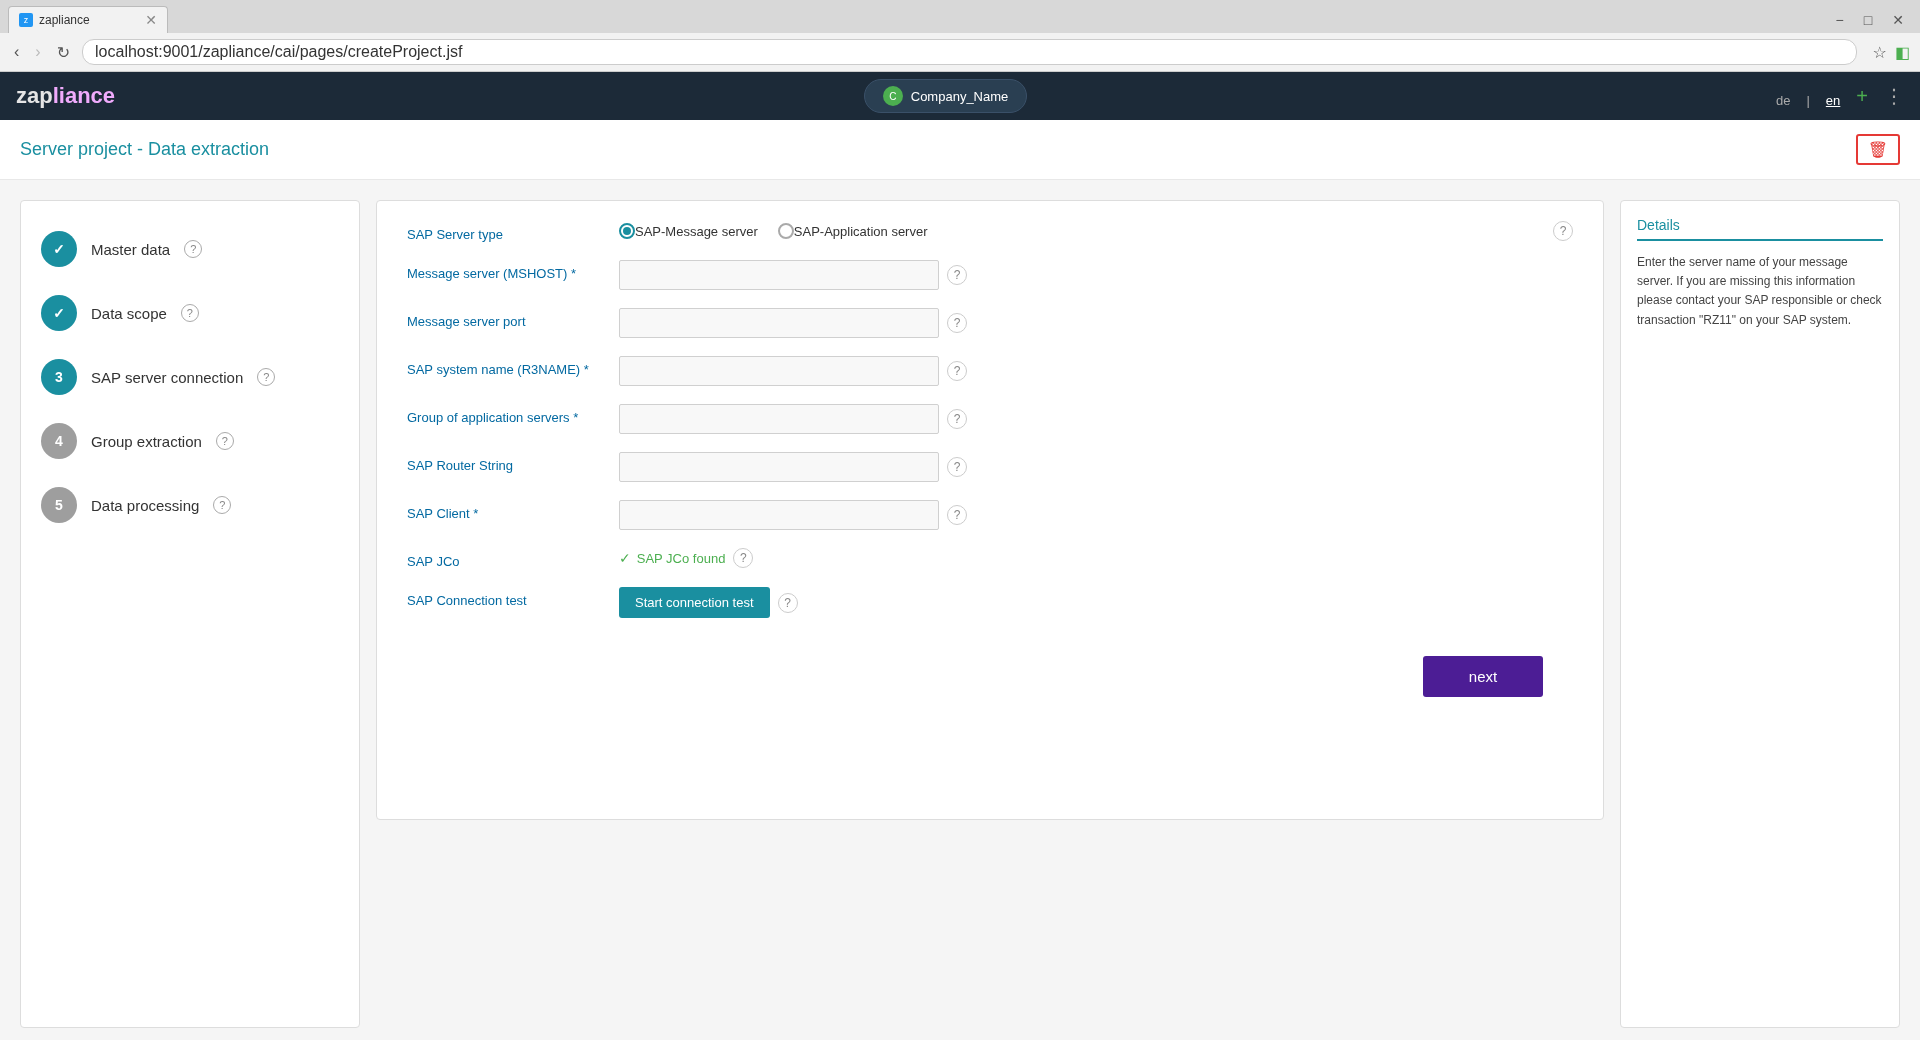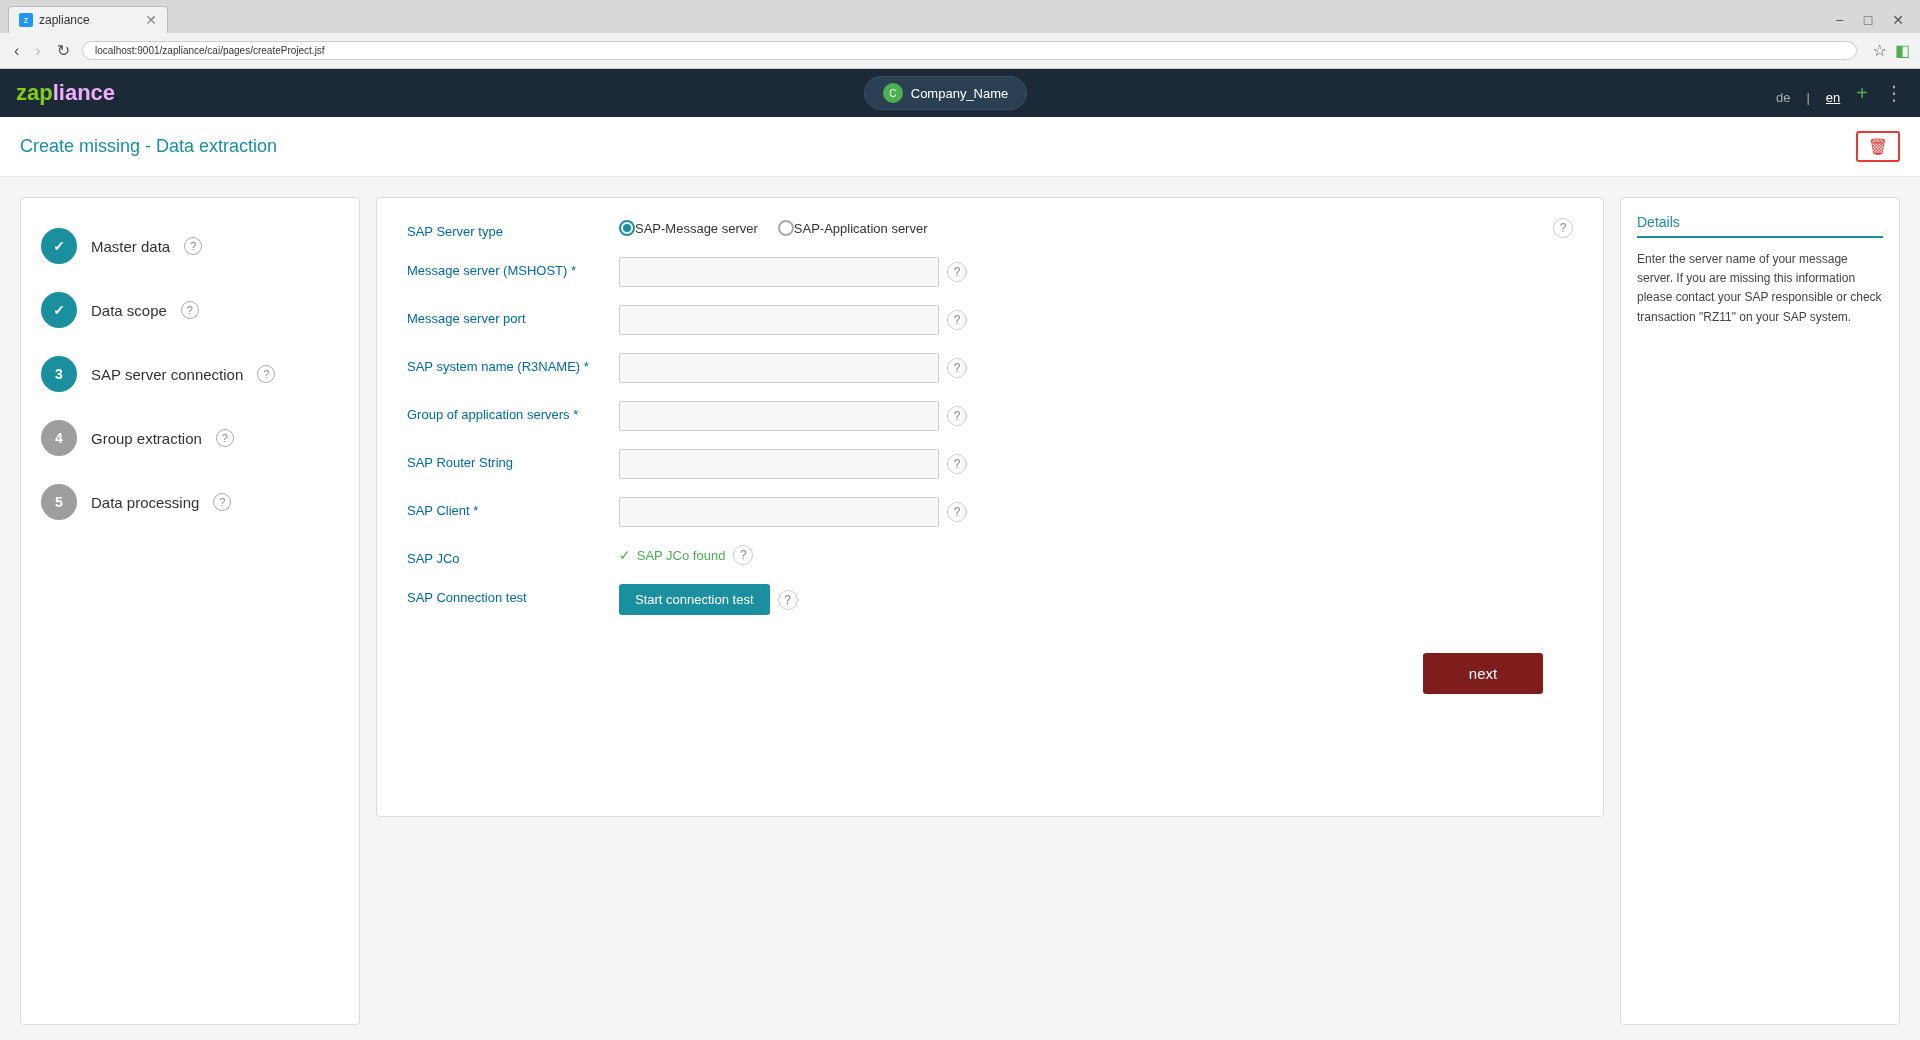--- a/index.html
+++ b/index.html
@@ -56,21 +56,21 @@
       font-size: 16px;
       color: #555;
       padding: 2px 4px;
     }
     .nav-btn:disabled { color: #bbb; cursor: default; }
     .url-box {
       flex: 1;
       border: 1px solid #ccc;
       border-radius: 12px;
       padding: 3px 12px;
-      font-size: 10px;
+      font-size: 16px;
       background: white;
       color: #333;
     }
     .browser-actions {
       display: flex;
       gap: 8px;
       align-items: center;
       margin-left: 8px;
     }
     .browser-actions span { font-size: 16px; color: #555; cursor: pointer; }
@@ -94,21 +94,21 @@
       background: #1c2a38;
       height: 48px;
       display: flex;
       align-items: center;
       padding: 0 16px;
     }
     .logo {
       font-size: 22px;
       font-weight: bold;
     }
-    .logo-zap { color: #84cc16; }
+    .logo-zap { color: #e5e5e5; }
     .logo-liance { color: #f0abfc; text-align: right; }
     .nav-center {
       flex: 1;
       display: flex;
       justify-content: center;
     }
     .company-btn {
       background: #2a3f52;
       border: 1px solid #3a5068;
       border-radius: 20px;
@@ -337,21 +337,21 @@
       border-radius: 3px;
     }
 
     
     .next-btn-row {
       display: flex;
       justify-content: flex-end;
       padding: 20px 30px 10px;
     }
     .next-btn {
-      background: #7f1d1d;
+      background: #4c1d95;
       color: white;
       border: none;
       padding: 12px 40px;
       font-size: 15px;
       cursor: pointer;
       border-radius: 3px;
       min-width: 120px;
     }
 
     
@@ -432,21 +432,21 @@
       <span style="cursor:pointer;color:#aaa">de</span>
       <span style="color:#aaa">|</span>
       <span style="cursor:pointer;color:white;text-decoration:underline">en</span>
       <span class="nav-plus">+</span>
       <span class="nav-menu">⋮</span>
     </div>
   </div>
 
   <div class="page-content">
     <div class="page-header">
-      <h1 class="page-title">Create missing - Data extraction</h1>
+      <h1 class="page-title">Server project - Data extraction</h1>
       <button class="delete-btn">
         <span>🗑</span>
       </button>
     </div>
 
     <div class="main-layout">
 
       <div class="steps-panel">
 
         <div class="step-item">

